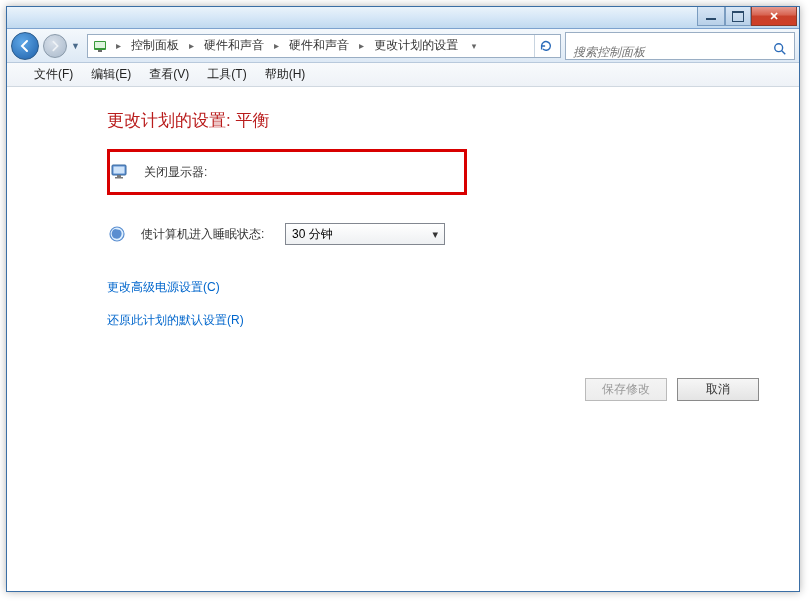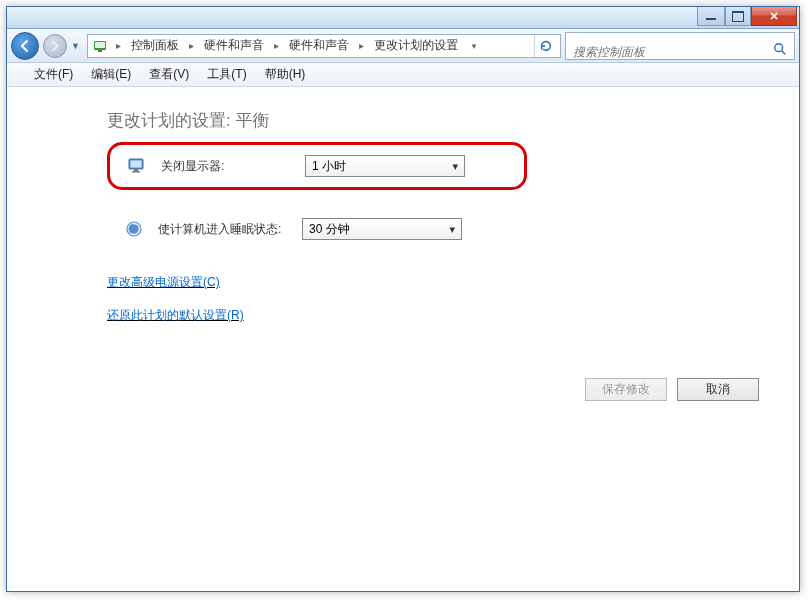--- a/index.html
+++ b/index.html
@@ -30,34 +30,34 @@
     
     .searchbox { width: 230px; height: 28px; background: #fff; border: 1px solid #9aaec4; display: flex; align-items: flex-end; padding: 0 7px; }
     .searchbox input { flex: 1; border: none; outline: none; font-size: 12px; color: #888; font-style: italic; }
     .searchbox .sicon { color: #2a6ab8; font-size: 13px; cursor: pointer; }
     
     .menubar { height: 24px; background: linear-gradient(to bottom, #f8fafc, #eef2f7); border-bottom: 1px solid #d0d8e0; display: flex; align-items: flex-start; padding: 0 19px; gap: 2px; font-size: 12px; }
     .menu-item { padding: 3px 8px; cursor: pointer; color: #222; }
     
     .content { flex: 1; background: #fff; padding: 22px 40px 20px 100px; position: relative; overflow: auto; }
     
-    .page-title { font-size: 17px; color: #737373; font-weight: normal; margin-bottom: 10px; }
+    .page-title { font-size: 17px; color: #b91c1c; font-weight: normal; margin-bottom: 17px; }
     .page-sub { font-size: 12px; color: #333; margin-bottom: 28px; }
     
     .watermark { position: absolute; right: 18px; top: 18px; }
     .watermark svg { width: 220px; height: 44px; }
     
-    .setting-row { display: flex; align-items: center; gap: 14px; margin-bottom: 18px; padding: 10px 17px; width: 420px; border-radius: 15px; }
+    .setting-row { display: flex; align-items: center; gap: 14px; margin-bottom: 18px; padding: 10px 0; width: 360px; }
     .setting-row.highlight { border: 3px solid #d80000; }
     .setting-icon { width: 20px; height: 20px; display: inline-flex; align-items: center; justify-content: center; }
     .setting-label { font-size: 12px; color: #333; width: 130px; }
     .setting-select { width: 160px; height: 22px; border: 1px solid #828790; background: linear-gradient(to bottom, #fff, #eef0f2); font-size: 12px; padding: 0 20px 0 6px; position: relative; display: flex; align-items: center; cursor: pointer; }
     .setting-select::after { content: "▾"; position: absolute; right: 6px; color: #333; font-size: 11px; }
     
-    .links { margin-top: 24px; text-decoration: underline; }
+    .links { margin-top: 24px; }
     .linkrow { font-size: 12px; color: #0066cc; margin-bottom: 16px; cursor: pointer; }
     
     .btnbar { position: absolute; right: 40px; bottom: 190px; display: flex; gap: 10px; }
     .btn { min-width: 82px; height: 23px; border: 1px solid #8a8a8a; background: linear-gradient(to bottom, #f6f6f6, #e4e4e4); font-size: 12px; color: #333; cursor: pointer; padding: 0 14px; }
     .btn:disabled { color: #9a9a9a; border-color: #bababa; background: linear-gradient(to bottom, #f4f4f4, #ececec); cursor: default; }
   </style>
 </head>
 <body>
 
 <div class="window">
@@ -135,23 +135,20 @@
     <div class="setting-row highlight">
       <span class="setting-icon">
         <svg width="20" height="20" viewBox="0 0 20 20">
             <rect x="2" y="3" width="14" height="10" rx="1" fill="#5a8ed0" stroke="#3a6aa0"></rect>
             <rect x="3.5" y="4.5" width="11" height="7" fill="#cfe4fa"></rect>
             <rect x="7" y="13" width="4" height="2" fill="#7a7a7a"></rect>
             <rect x="5" y="15" width="8" height="1.5" fill="#7a7a7a"></rect>
           </svg>
       </span>
       <span class="setting-label">关闭显示器:</span>
-      <div class="setting-select">
-        <span>1 小时</span>
-      </div>
     </div>
 
     <div class="setting-row">
       <span class="setting-icon">
         <svg width="20" height="20" viewBox="0 0 20 20">
             <circle cx="10" cy="10" r="7" fill="#dff0ff" stroke="#5a8ed0" stroke-width="1.2"></circle>
             <path d="M13 6 A5 5 0 1 1 8 5" fill="#5a8ed0"></path>
           </svg>
       </span>
       <span class="setting-label">使计算机进入睡眠状态:</span>

